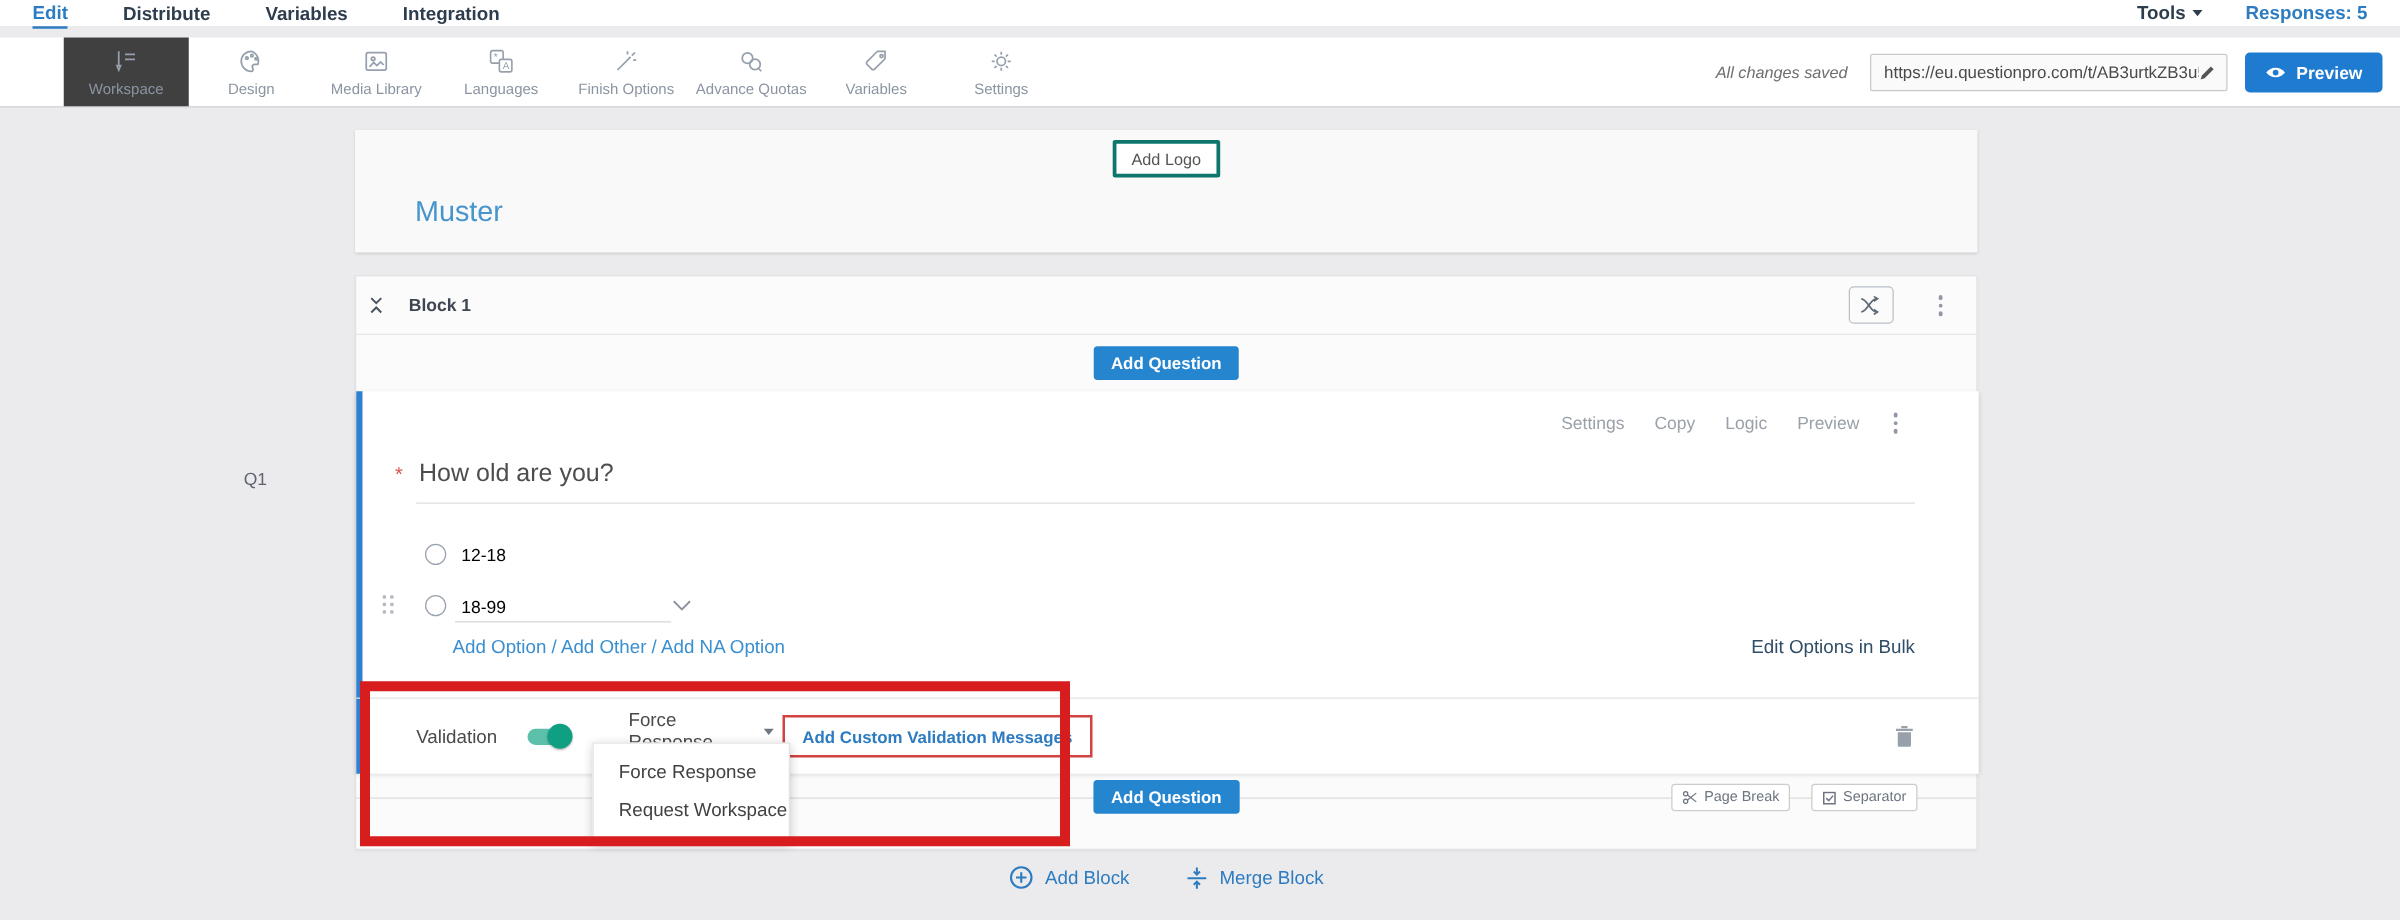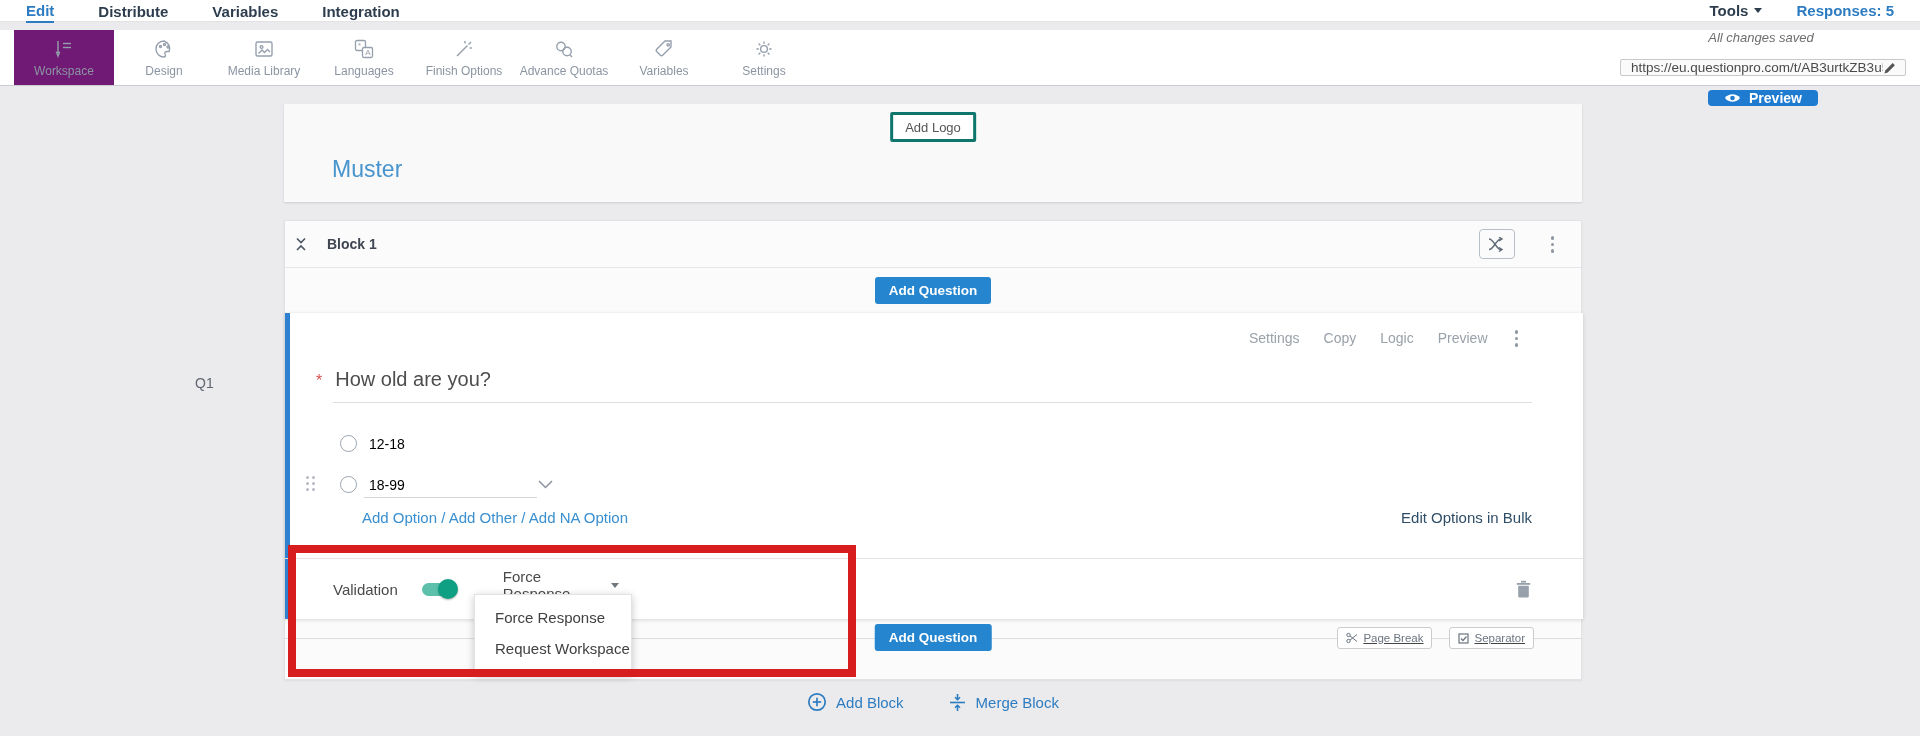--- a/index.html
+++ b/index.html
@@ -30,23 +30,23 @@
 
   
   .toolbar {
     position:absolute; left:0; top:30px; width:1920px; height:56px;
     background:#fff; border-bottom:1px solid #c9ccd1;
     display:flex; justify-content:space-between; align-items:stretch;
     padding-left:14px; z-index:10;
   }
   .tb-left { display:flex; align-items:stretch; }
   .tb-item { width:100px; display:flex; flex-direction:column; align-items:center; justify-content:center; gap:3px; cursor:pointer; color:#96a0ad; }
-  .tb-item.active { background:#701a75; }
+  .tb-item.active { background:#404040;margin-left:37px; }
   .tb-label { font-size:12px; color:#8b95a2; white-space:nowrap; }
-  .tb-right { display:flex; align-items:center; gap:14px; padding-right:14px;flex-direction:column; }
+  .tb-right { display:flex; align-items:center; gap:14px; padding-right:14px; }
   .saved { font-size:13px; font-style:italic; color:#6e6e6e; margin-right:4px; }
   .url-box { width:286px; height:30px; border:1px solid #c9c9c9; border-radius:2px; background:#fafafa; display:flex; align-items:center; padding:0 8px 0 10px; }
   .url-box input { flex:1; border:none; outline:none; background:transparent; font-family:"Liberation Sans",sans-serif; font-size:13.5px; color:#4a4a4a; }
   .preview-btn { height:32px; padding:0 16px; background:#1f7bd0; border:none; border-radius:4px; color:#fff; font-family:"Liberation Sans",sans-serif; font-size:14px; font-weight:700; display:flex; align-items:center; gap:8px; cursor:pointer; }
 
   
   .survey-card {
     position:absolute; left:284px; top:104px; width:1298px; height:98px;
     background:#f9f9fa; box-shadow:0 1px 2px rgba(0,0,0,.12);
   }
@@ -106,21 +106,21 @@
   .val-select { margin-left:47px; width:116px; display:flex; align-items:center; justify-content:space-between; border-bottom:1px solid #a9a9a9; padding-bottom:7px; cursor:pointer; }
   .val-select .sel-text { font-size:15px; color:#4a4a4a; }
   .sel-caret { width:0; height:0; border-left:4.5px solid transparent; border-right:4.5px solid transparent; border-top:5.5px solid #6f7880; }
   .custom-val-btn { margin-left:7px; height:34px; padding:0 14px; background:#fff; border:2px solid #d04341; font-family:"Liberation Sans",sans-serif; font-size:13.5px; font-weight:700; color:#2d7cc1; cursor:pointer; }
   .trash-btn { margin-left:auto; margin-right:52px; cursor:pointer; }
 
   
   .block-footer { position:absolute; left:0; bottom:0; width:100%; height:62px; }
   .bf-line { position:absolute; left:0; right:0; top:21px; border-top:1px solid #dcdcdc; }
   .block-footer .add-q-btn { position:absolute; left:50%; transform:translateX(-50%); top:7px; }
-  .bf-right { position:absolute; right:47px; top:10px; display:flex; gap:17px;text-decoration:underline; }
+  .bf-right { position:absolute; right:47px; top:10px; display:flex; gap:17px; }
   .mini-btn { height:22px; padding:0 8px; background:#fff; border:1px solid #ccc; border-radius:3px; display:flex; align-items:center; gap:5px; font-size:11.5px; color:#6b7480; cursor:pointer; }
 
   
   .dropdown-menu {
     position:absolute; left:474px; top:594px; width:158px;
     background:#fff; border:1px solid #e3e3e3; box-shadow:0 2px 8px rgba(0,0,0,.22);
     padding:7px 0 9px; z-index:30;
   }
   .dd-item { font-size:15px; color:#414141; padding:7px 10px 7px 20px; cursor:pointer; white-space:nowrap; }
 
@@ -343,20 +343,21 @@
 
     <div class="validation-row">
       <span class="val-label">Validation</span>
       <span class="toggle">
           <span class="knob"></span>
         </span>
       <div class="val-select">
         <span class="sel-text">Force Response</span>
         <span class="sel-caret"></span>
       </div>
+      <button class="custom-val-btn">Add Custom Validation Messages</button>
       <span class="trash-btn">
         <svg width="15" height="18" viewBox="0 0 15 18">
           <rect x="5" y="0.8" width="5" height="1.8" fill="#98a1ab"></rect>
           <rect x="0.8" y="3" width="13.4" height="1.8" fill="#98a1ab"></rect>
           <path d="M2.2 5.8 h10.6 v10.4 a1.2 1.2 0 0 1 -1.2 1.2 h-8.2 a1.2 1.2 0 0 1 -1.2 -1.2 Z" fill="#98a1ab"></path>
         </svg>
       </span>
     </div>
   </div>
 

